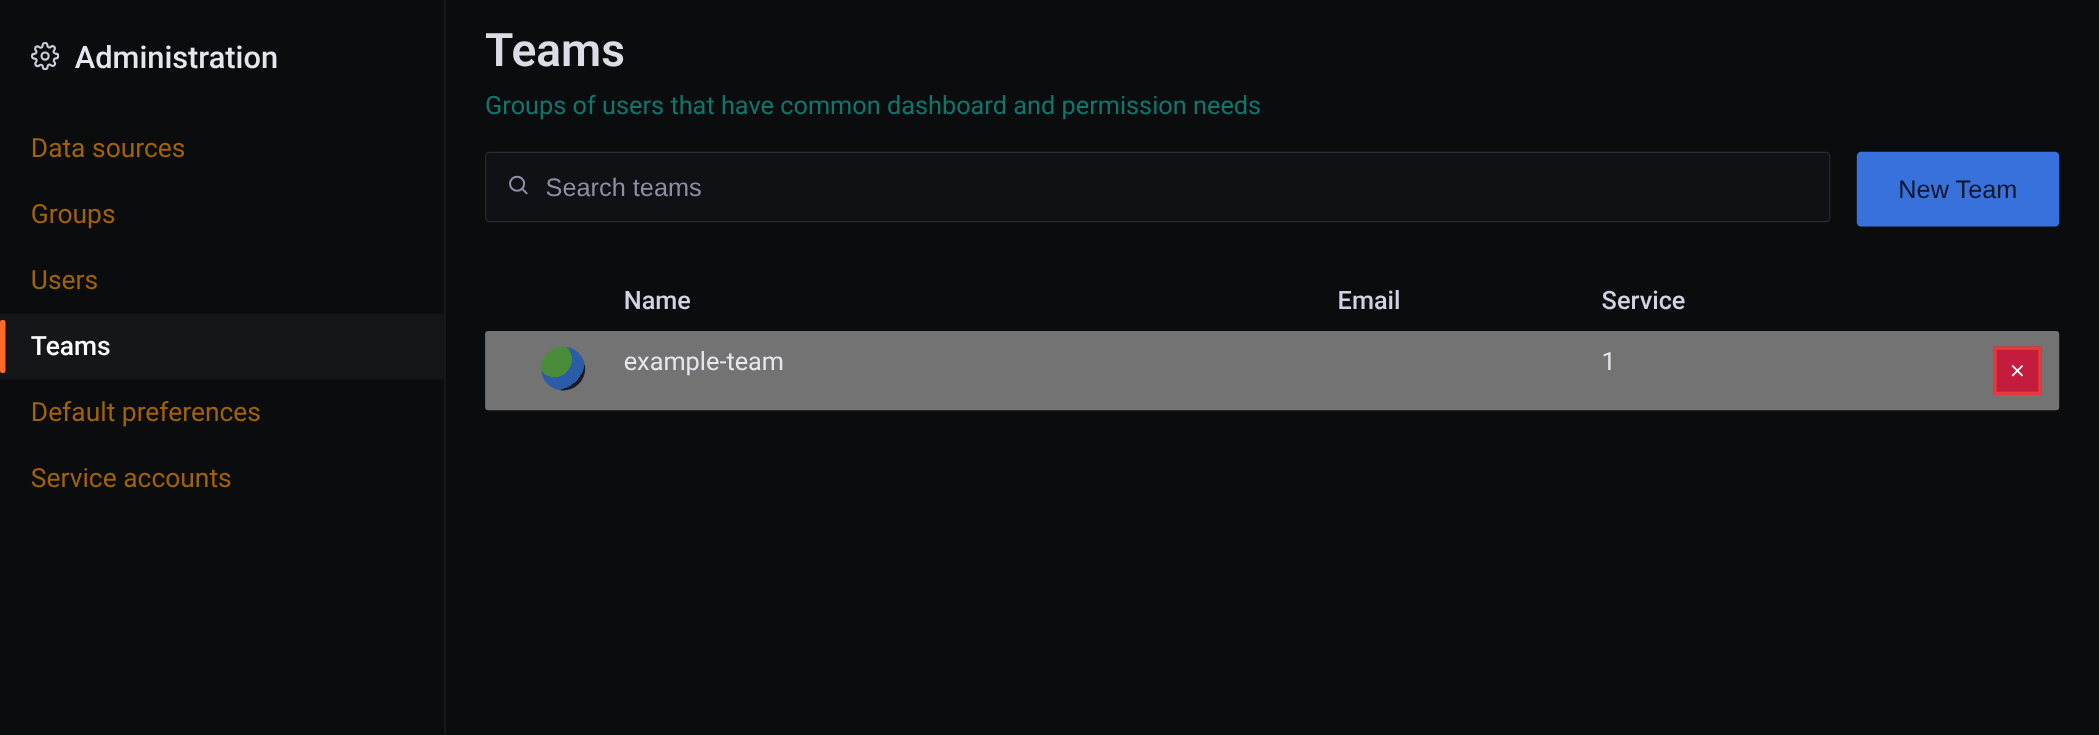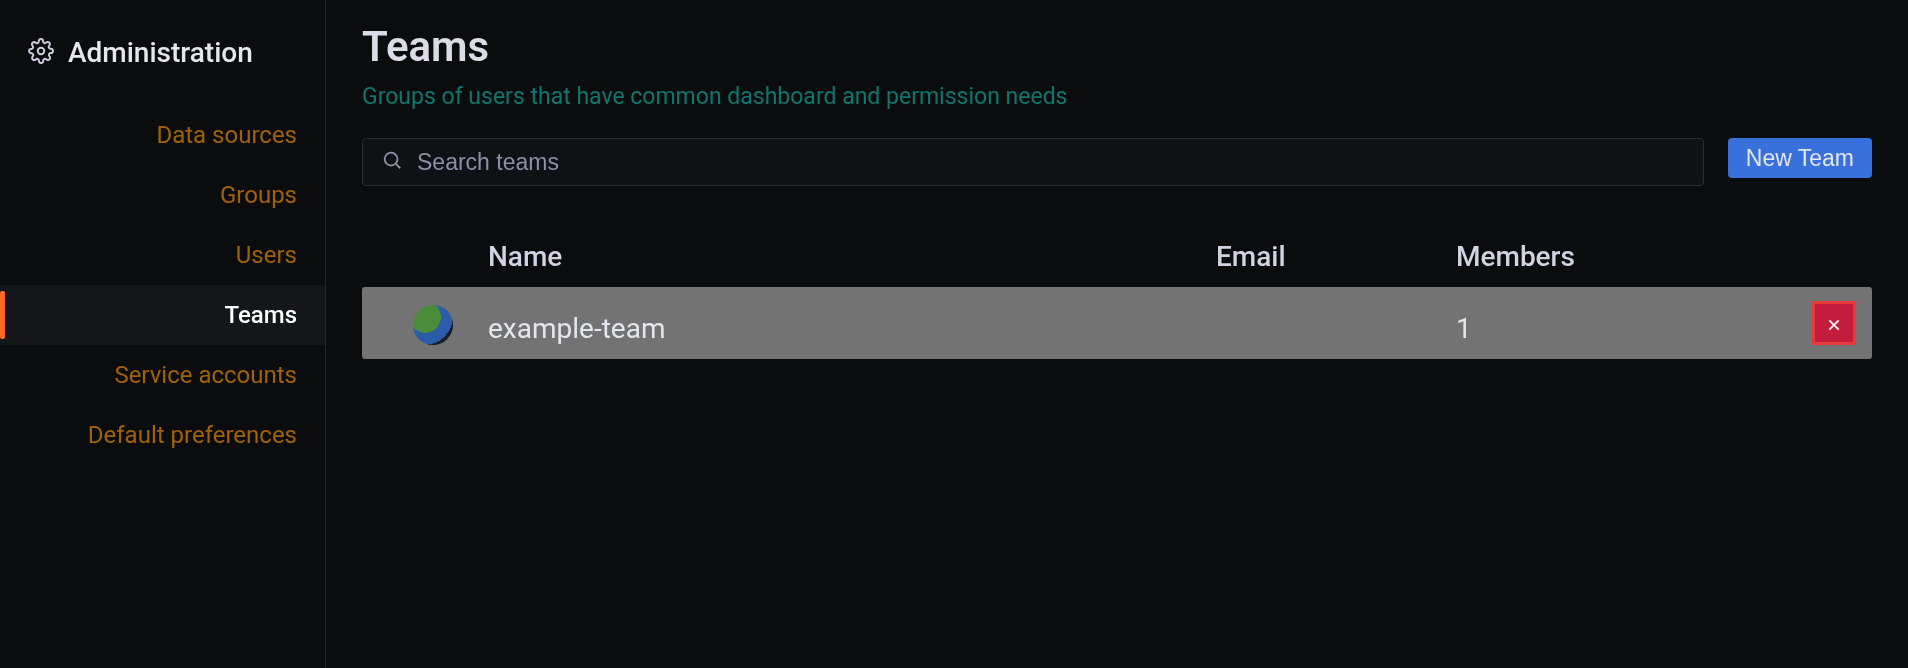--- a/index.html
+++ b/index.html
@@ -6,25 +6,24 @@
 body {
   background: #0b0c0e;
   color: #ccccdc;
   font-family: -apple-system, BlinkMacSystemFont, "Segoe UI", Roboto, Helvetica, Arial, sans-serif;
   width: 1908px;
   height: 668px;
   overflow: hidden;
   display: flex;
 }
 .sidebar {
-  width: 326px;
+  width: 405px;
   background: #0b0c0e;
   border-right: 1px solid #222326;
   padding: 24px 0;
-  text-align: right;
 }
 .sidebar-header {
   display: flex;
   align-items: center;
   gap: 14px;
   padding: 12px 28px 36px 28px;
 }
 .sidebar-header svg { width: 26px; height: 26px; fill: none; stroke: #ccccdc; stroke-width: 1.8; }
 .sidebar-title {
   font-size: 28px;
@@ -76,49 +75,49 @@
 }
 .search-wrap {
   flex: 1;
   display: flex;
   align-items: center;
   gap: 14px;
   background: #101115;
   border: 1px solid #2b2c33;
   border-radius: 4px;
   padding: 0 18px;
-  height: 48px;
+  height: 64px;
 }
 .search-wrap svg { width: 22px; height: 22px; stroke: #8e8fa6; fill: none; stroke-width: 2; }
 .search-input {
   flex: 1;
   background: transparent;
   border: none;
   outline: none;
   color: #ccccdc;
   font-size: 23px;
 }
 .search-input::placeholder { color: #8e8fa6; }
 .new-btn {
   background: #3871dc;
-  color: #e5e5e5;
+  color: #0f172a;
   border: none;
   border-radius: 4px;
-  padding: 0 18px;
-  font-size: 23px;
-  font-weight: 500;
-  cursor: pointer;
-  height: 40px;
+  padding: 0 38px;
+  font-size: 23px;
+  font-weight: 500;
+  cursor: pointer;
+  height: 68px;
 }
 .table { width: 100%; }
 .trow {
   display: flex;
-  align-items: flex-end;
+  align-items: flex-start;
   padding: 14px 16px;
-  font-size: 28px;
+  font-size: 23px;
 }
 .trow.header {
   color: #d2d2e2;
   font-weight: 500;
 }
 .trow.body {
   background: #737373;
   color: #e6e6ee;
   border-radius: 3px;
   cursor: pointer;
@@ -165,24 +164,24 @@
   <div class="sidebar-item">
     <span>Groups</span>
   </div>
   <div class="sidebar-item">
     <span>Users</span>
   </div>
   <div class="sidebar-item active">
     <span>Teams</span>
   </div>
   <div class="sidebar-item">
+    <span>Default preferences</span>
+  </div>
+  <div class="sidebar-item">
     <span>Service accounts</span>
-  </div>
-  <div class="sidebar-item">
-    <span>Default preferences</span>
   </div>
 </nav>
 
 <main class="main">
   <h1 class="page-title">Teams</h1>
   <p class="page-subtitle">Groups of users that have common dashboard and permission needs</p>
 
   <div class="toolbar">
     <div class="search-wrap">
       <span>
@@ -194,21 +193,21 @@
       <input class="search-input" type="text" placeholder="Search teams" style="">
     </div>
     <button class="new-btn">New Team</button>
   </div>
 
   <div class="table">
     <div class="trow header">
       <div class="col-avatar"></div>
       <div class="col-name">Name</div>
       <div class="col-email">Email</div>
-      <div class="col-members">Members</div>
+      <div class="col-members">Service</div>
       <div class="col-actions"></div>
     </div>
     <div class="trow body">
       <div class="col-avatar">
         <div class="avatar"></div>
       </div>
       <div class="col-name">example-team</div>
       <div class="col-email"></div>
       <div class="col-members">1</div>
       <div class="col-actions">

